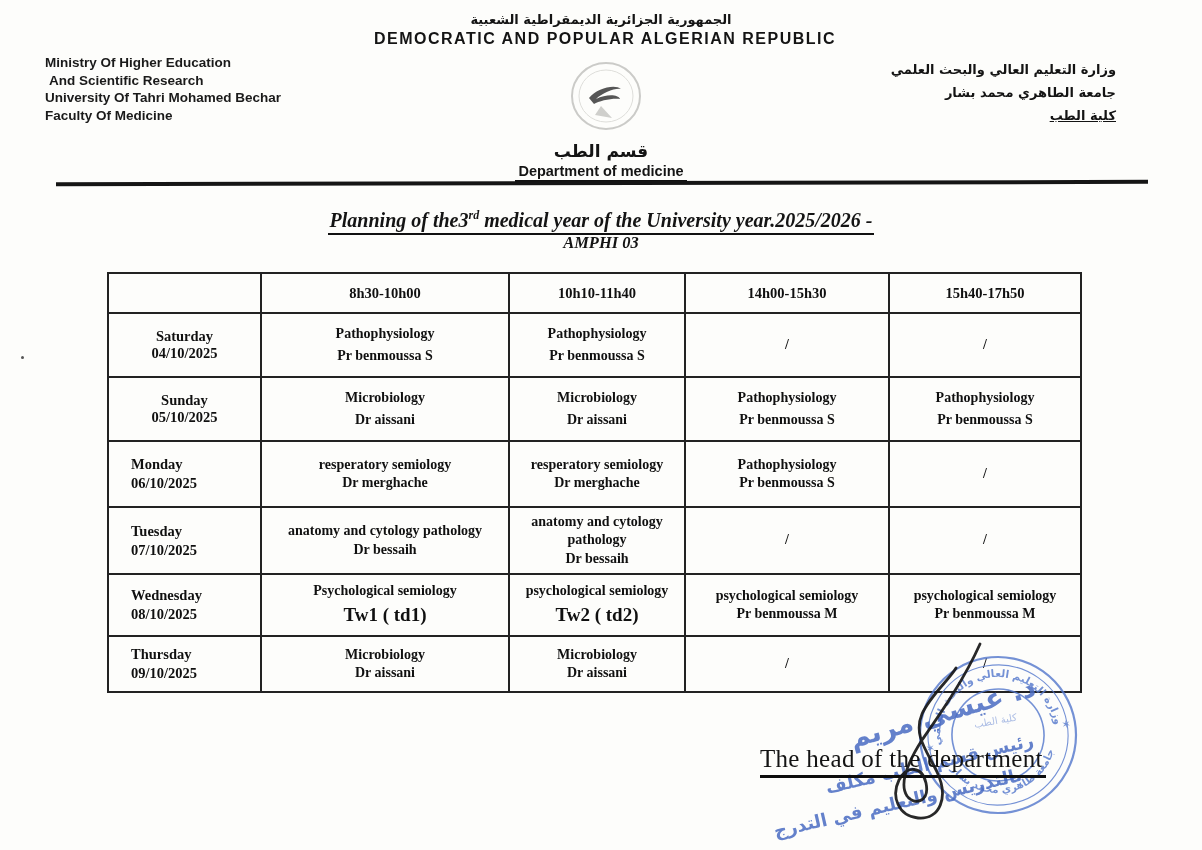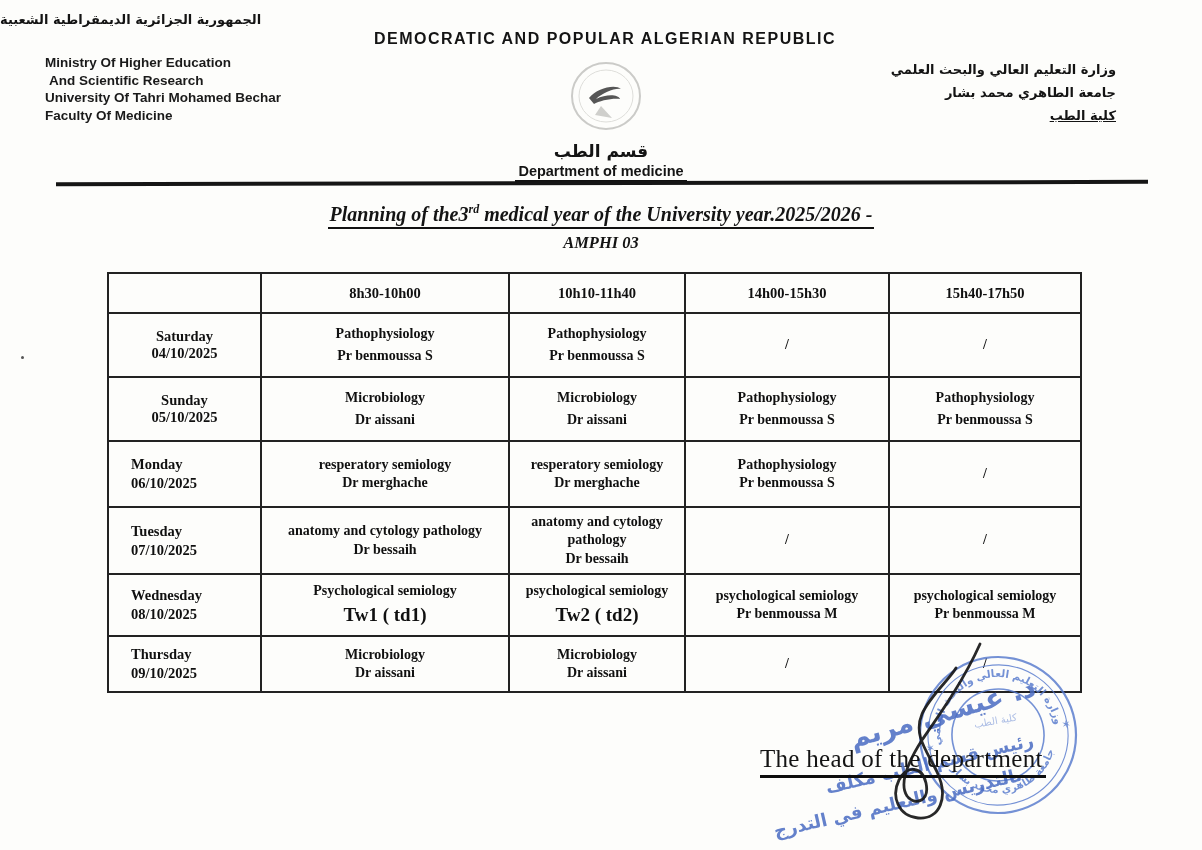--- a/index.html
+++ b/index.html
@@ -2,39 +2,39 @@
 <html lang="en"><head>
 <meta charset="utf-8">
 <style>
   html,body{margin:0;padding:0;background:#ffffff;}
   .page{
     position:relative;width:1202px;height:850px;overflow:hidden;
     background:#fdfdfb;color:#141414;
     font-family:"Liberation Sans",sans-serif;
   }
   
-  .republic-ar{position:absolute;top:12px;left:0;width:100%;text-align:left;
+  .republic-ar{position:absolute;top:12px;left:0;width:100%;text-align:center;
     font-family:"DejaVu Sans",sans-serif;font-size:13px;font-weight:bold;direction:rtl;}
   .republic-en{position:absolute;top:30px;left:4px;width:100%;text-align:center;
     font-size:16px;font-weight:bold;letter-spacing:1.5px;}
   .ministry-block{position:absolute;top:54px;left:45px;
     font-size:13.5px;font-weight:bold;line-height:17.5px;color:#1a1a1a;}
   .ministry-block div:nth-child(2){padding-left:4px;}
   .ministry-block-ar{position:absolute;top:58px;right:86px;text-align:right;direction:rtl;
     font-family:"DejaVu Sans",sans-serif;font-size:13px;font-weight:bold;line-height:23px;}
   .ministry-block-ar .u-line{text-decoration:underline;}
   .logo{position:absolute;top:58px;left:567px;opacity:.85;}
   .dept-ar{position:absolute;top:141px;left:0;width:100%;text-align:center;direction:rtl;
     font-family:"DejaVu Sans",sans-serif;font-size:17px;font-weight:bold;}
   .dept-en{position:absolute;top:162px;left:0;width:100%;text-align:center;}
   .dept-en span{font-size:14.5px;font-weight:bold;border-bottom:2px solid #111;padding:0 3px 1px;}
   .header-rule{position:absolute;top:181px;left:56px;width:1092px;height:3.5px;
     background:#151515;transform:rotate(-0.12deg);}
   
-  .title-1{position:absolute;top:202px;left:0;width:100%;text-align:center;
+  .title-1{position:absolute;top:208px;left:0;width:100%;text-align:center;
     font-family:"Liberation Serif",serif;font-style:italic;font-weight:bold;font-size:20px;}
   .title-1 .u{border-bottom:2.5px solid #111;padding:0 2px 2px;}
   .title-1 sup{font-size:12px;}
   .title-2{position:absolute;top:233px;left:0;width:100%;text-align:center;
     font-family:"Liberation Serif",serif;font-style:italic;font-weight:bold;font-size:16.5px;}
   
   table.schedule{position:absolute;top:272px;left:107px;width:973px;
     border-collapse:collapse;table-layout:fixed;
     font-family:"Liberation Serif",serif;font-weight:bold;color:#101010;}
   table.schedule td,table.schedule th{border:2px solid #222;padding:2px 4px;

